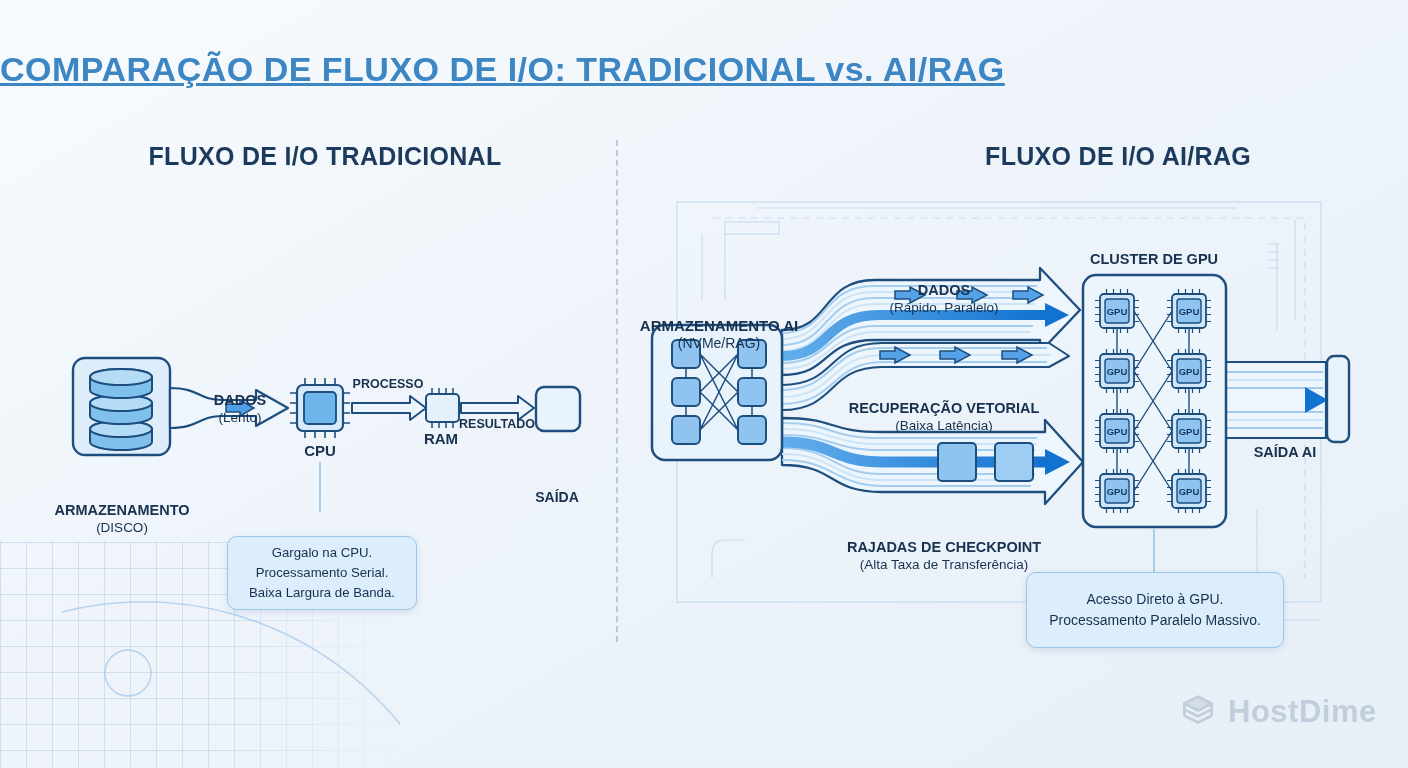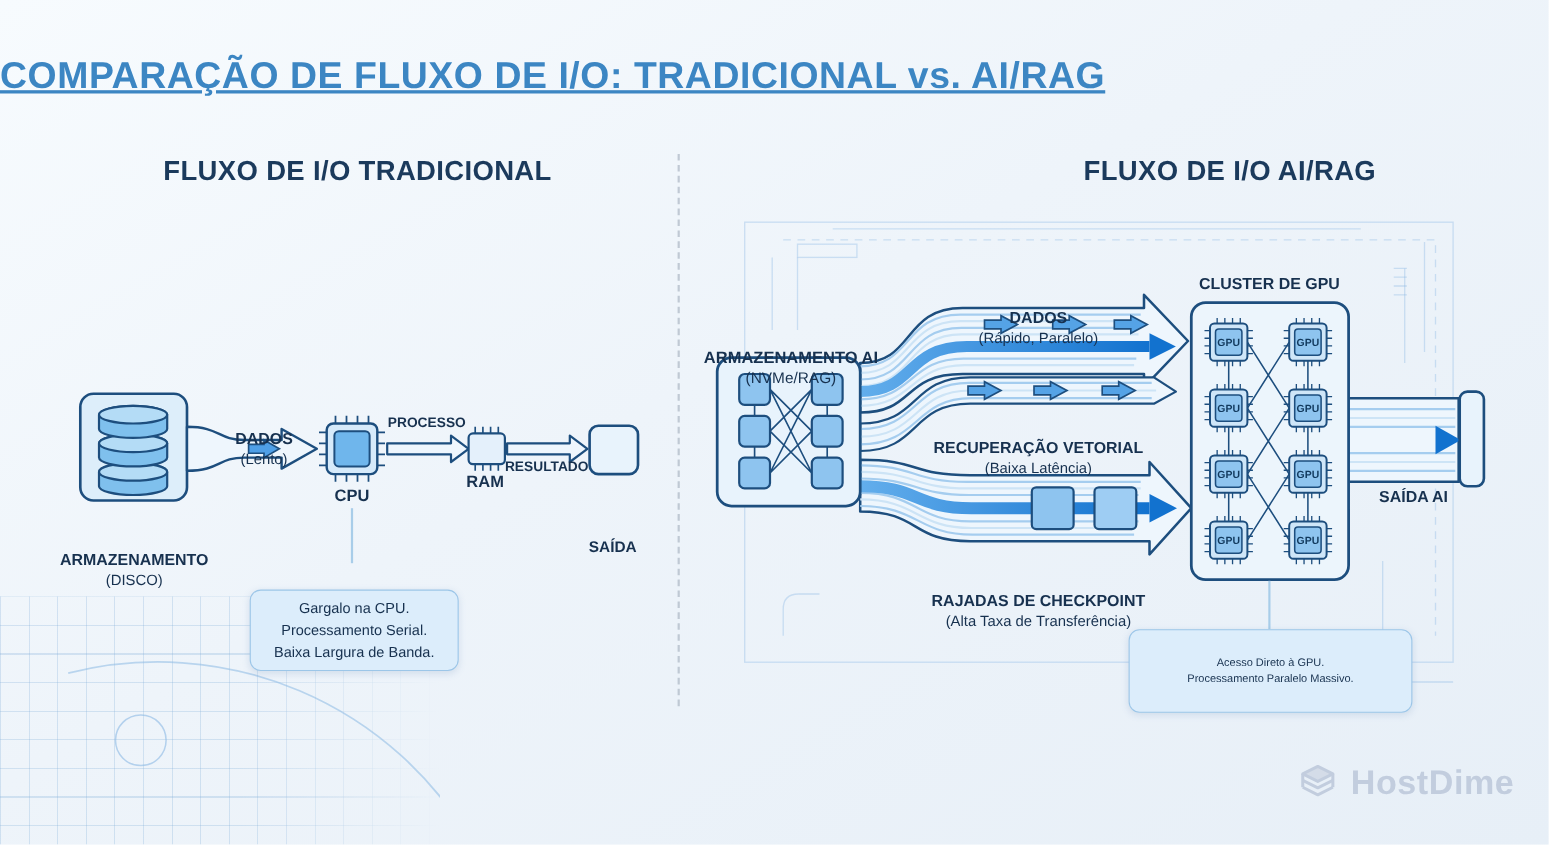--- a/index.html
+++ b/index.html
@@ -289,21 +289,21 @@
     <span>(Baixa Latência)</span>
   </div>
   <div class="abs lbl ctr" style="left:814px;top:503px;width:260px;">
     <b>RAJADAS DE CHECKPOINT</b>
     <span>(Alta Taxa de Transferência)</span>
   </div>
   <div class="abs ctr" style="left:1074px;top:251px;width:160px;font-weight:bold;font-size:14.5px;">CLUSTER DE GPU</div>
   <div class="abs ctr" style="left:1235px;top:444px;width:100px;font-weight:bold;font-size:14.5px;">SAÍDA AI</div>
 
   <div class="abs connector" style="left:1153px;top:528px;height:44px;"></div>
-  <div class="abs note-box" style="left:1026px;top:572px;width:256px;height:74px;font-size:10px;">
+  <div class="abs note-box" style="left:1026px;top:572px;width:256px;height:74px;font-size:14px;">
     <span>Acesso Direto à GPU.</span>
     <span>Processamento Paralelo Massivo.</span>
   </div>
 
   <div id="footer-logo" class="abs">
     <svg width="40" height="40" viewBox="0 0 38 38">
       <g fill="none" stroke="#c2cdde" stroke-width="2.6" stroke-linejoin="round">
         <path d="M6,11 L19,4.5 L32,11 L19,17.5 Z" fill="#d4dce8"></path>
         <path d="M6,11 V22.5 M32,11 V22.5"></path>
         <path d="M6,16.5 L19,23 L32,16.5"></path>

